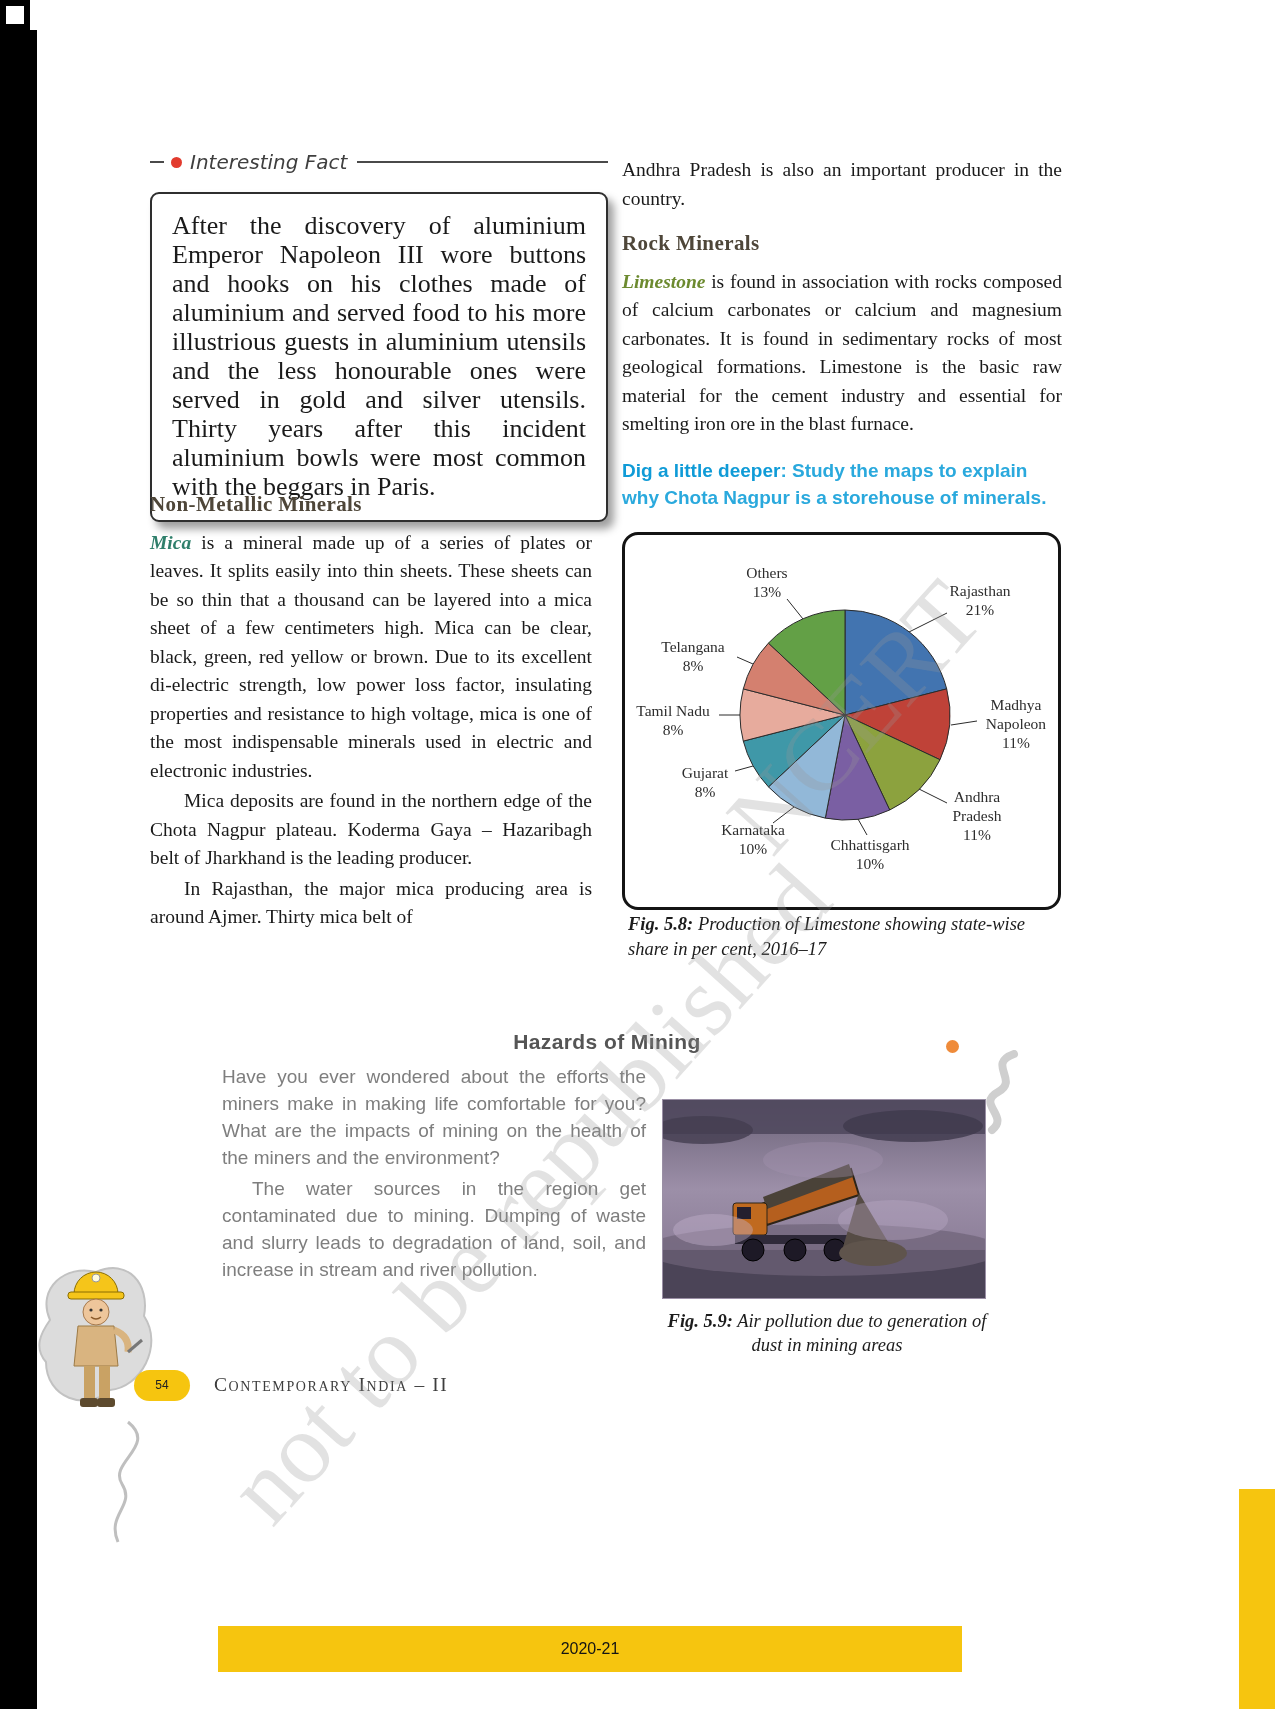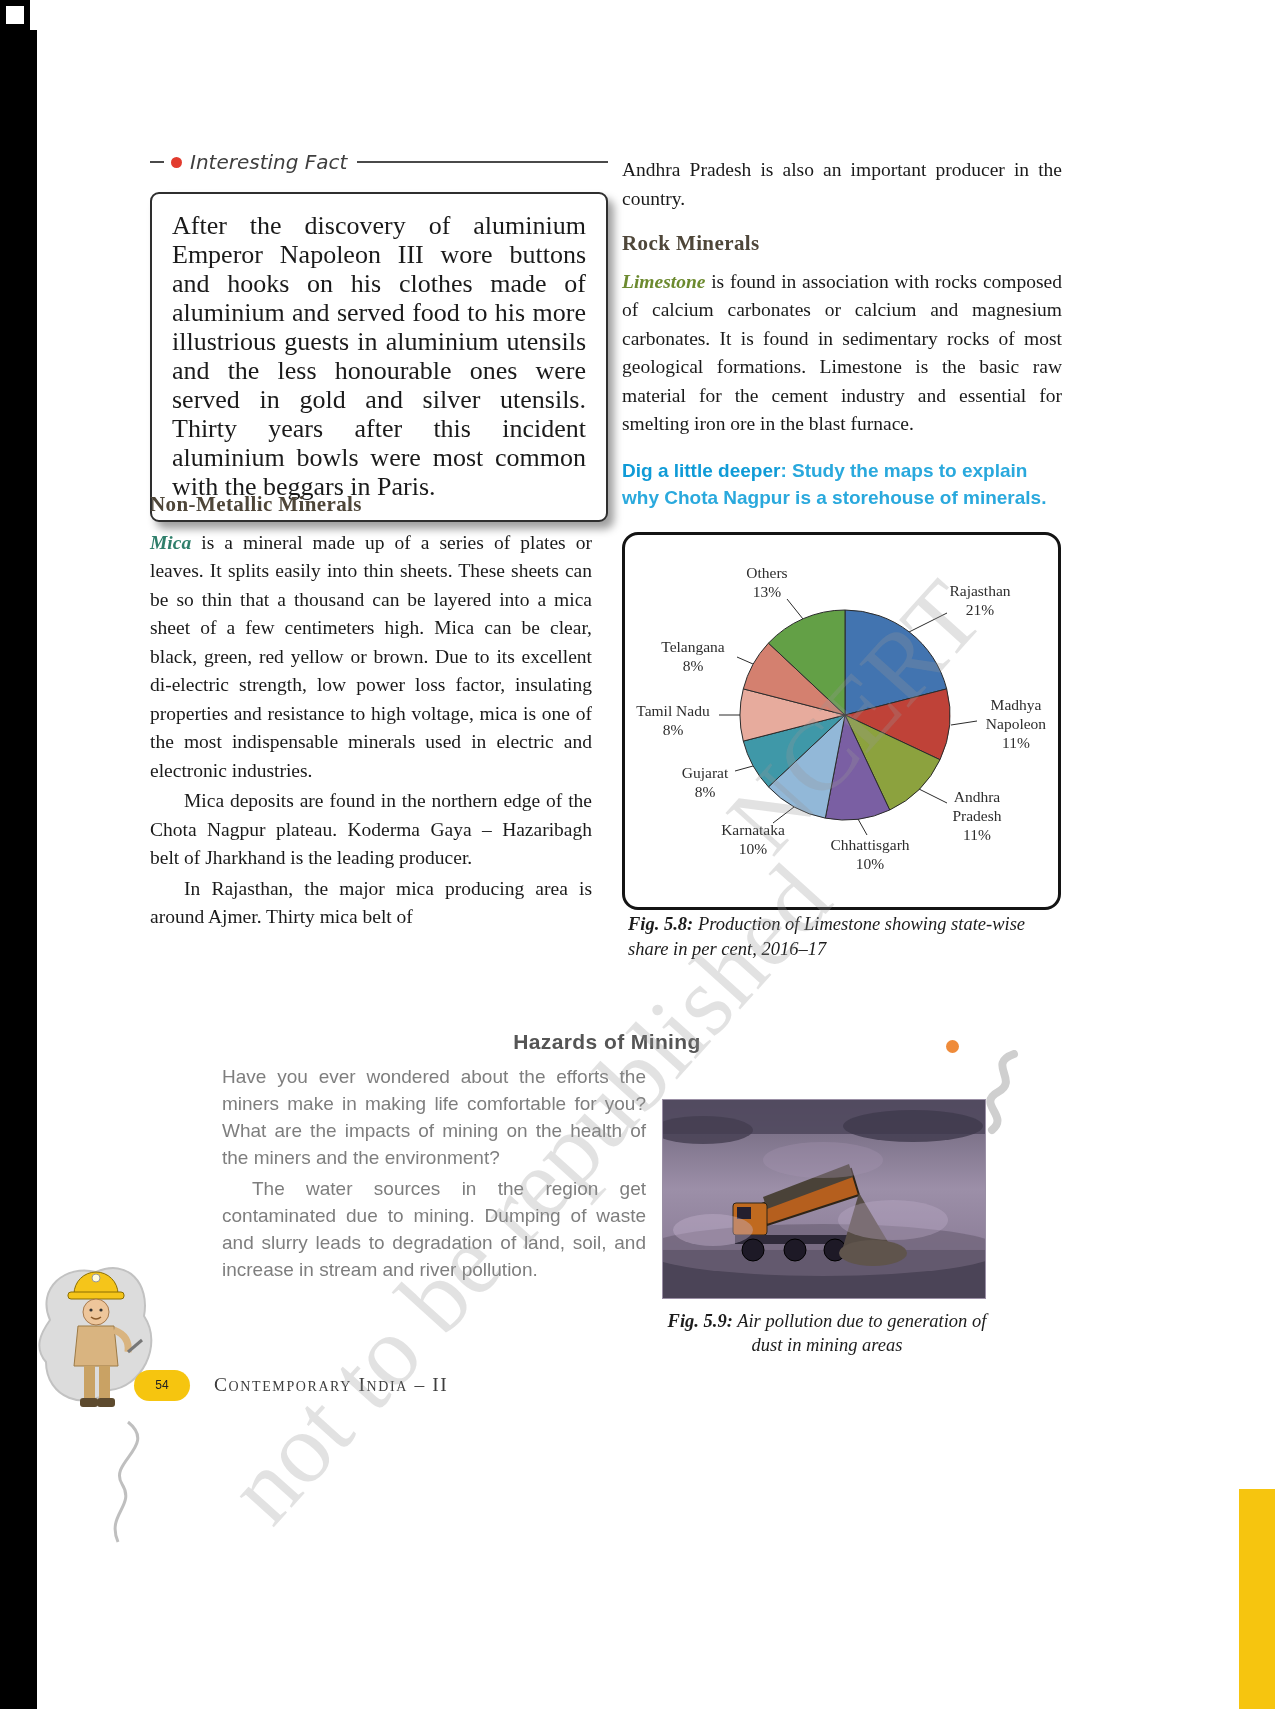--- a/index.html
+++ b/index.html
@@ -248,15 +248,16 @@
       <rect x="18" y="130" width="18" height="9" rx="3" fill="#5d4a2e"></rect>
       <rect x="35" y="130" width="18" height="9" rx="3" fill="#5d4a2e"></rect>
     </g>
   </svg>
   <svg class="squiggle-line" width="80" height="135" viewBox="0 0 80 135">
     <path d="M40,4 C70,28 20,44 34,66 C48,88 18,96 30,124" stroke="#bfbfbf" stroke-width="3" fill="none"></path>
   </svg>
   <div class="pg-pill">54</div>
   <div class="book-title">Contemporary India – II</div>
 
+  <div class="bottom-bar">2020-21</div>
   <div class="right-bar"></div>
 
 </div>
 
 </body></html>

